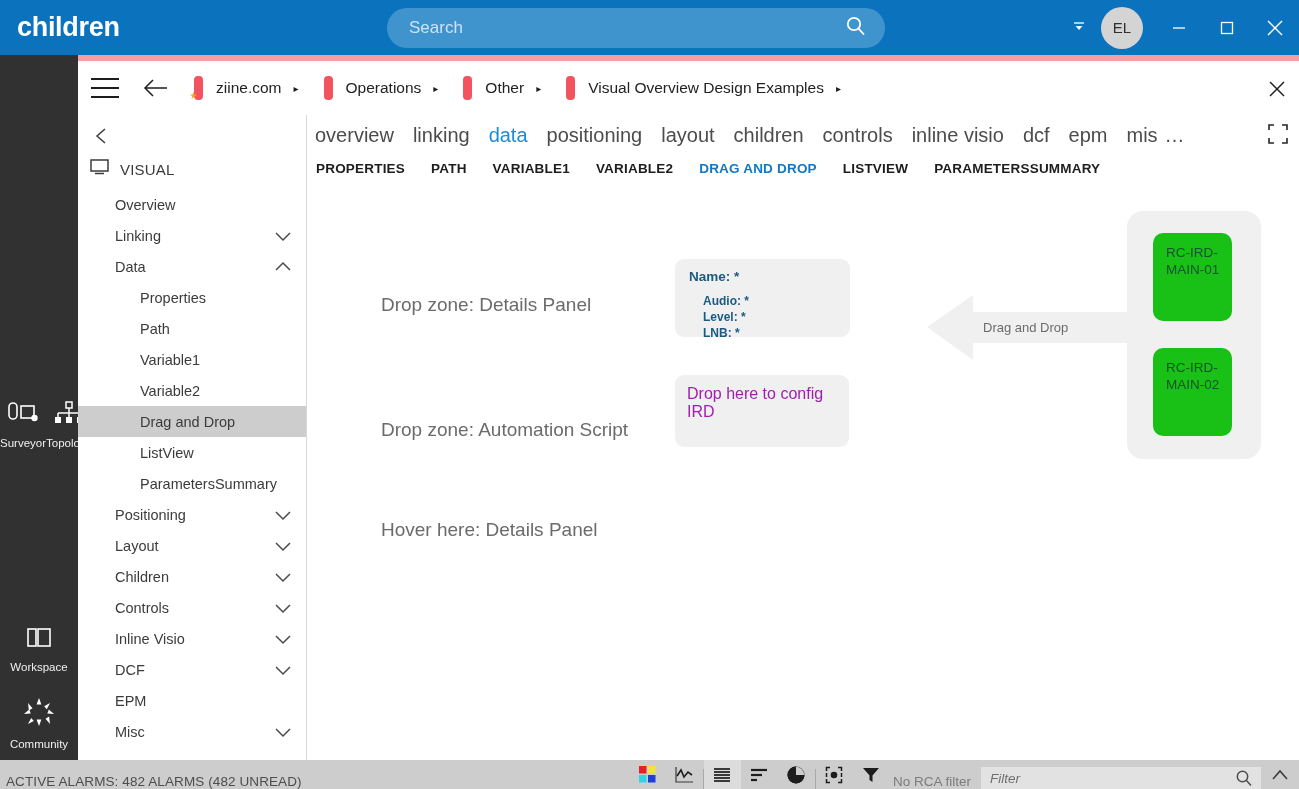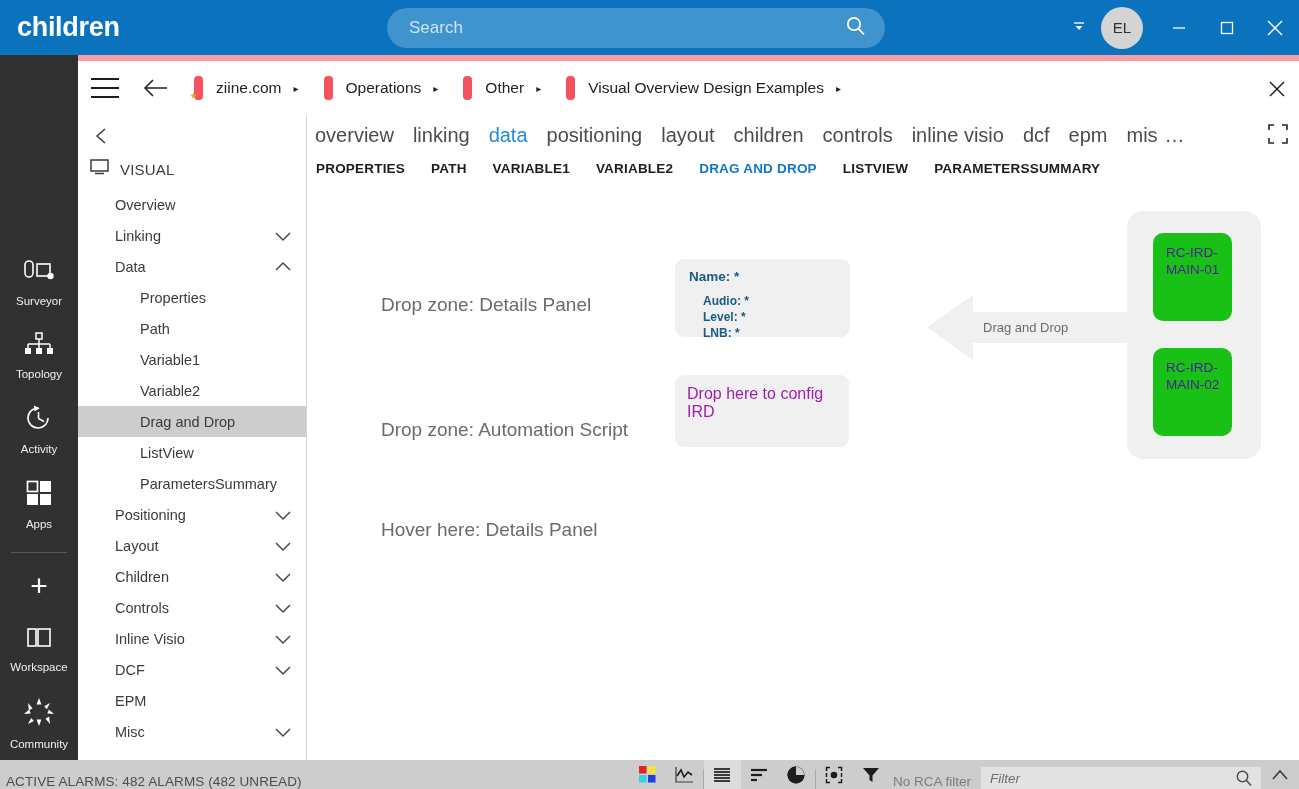--- a/index.html
+++ b/index.html
@@ -42,21 +42,21 @@
     justify-content: center; margin-right: 12px;
   }
   .winbtn {
     width: 48px; height: 55px; display: flex; align-items: center;
     justify-content: center; color: #ffffff;
   }
 
   
   .rail {
     position: absolute; top: 55px; left: 0; width: 78px; height: 734px;
-    background: #313131; display: flex; flex-direction: column; align-items: center; justify-content: center;
+    background: #313131; display: flex; flex-direction: row; align-items: center;
   }
   .rail-item {
     width: 78px; padding-top: 14px; padding-bottom: 10px;
     display: flex; flex-direction: column; align-items: center; color: #ffffff;
   }
   .rail-label { font-size: 11.5px; margin-top: 7px; color: #efefef; }
   .rail-sep { width: 56px; height: 1px; background: #585858; margin: 12px 0 4px; }
   .rail-plus { color: #ffffff; font-size: 30px; font-weight: 300; line-height: 1; padding: 14px 0 0; }
   .rail-bottom { position: absolute; bottom: 29px; left: 0; width: 78px; }
 
@@ -131,21 +131,21 @@
   .dropbox {
     position: absolute; background: #f0f0f0; border-radius: 9px;
   }
   .dropbox .t { color: #a21caf; font-size: 16px; position: absolute; left: 12px; top: 10px; }
 
   .greenpanel {
     position: absolute; background: #f0f0f0; border-radius: 16px;
   }
   .greenbox {
     position: absolute; background: #19c116; border-radius: 10px;
-    color: #4c1d95; font-size: 13.5px; line-height: 17px; padding: 11px 0 0 13px;
+    color: #14532d; font-size: 13.5px; line-height: 17px; padding: 11px 0 0 13px;
   }
 
   .arrowwrap { position: absolute; }
   .arrowlabel {
     position: absolute; font-size: 13px; color: #6b6b6b;
   }
 
   
   .statusbar {
     position: absolute; bottom: 0; left: 0; width: 1299px; height: 29px;

